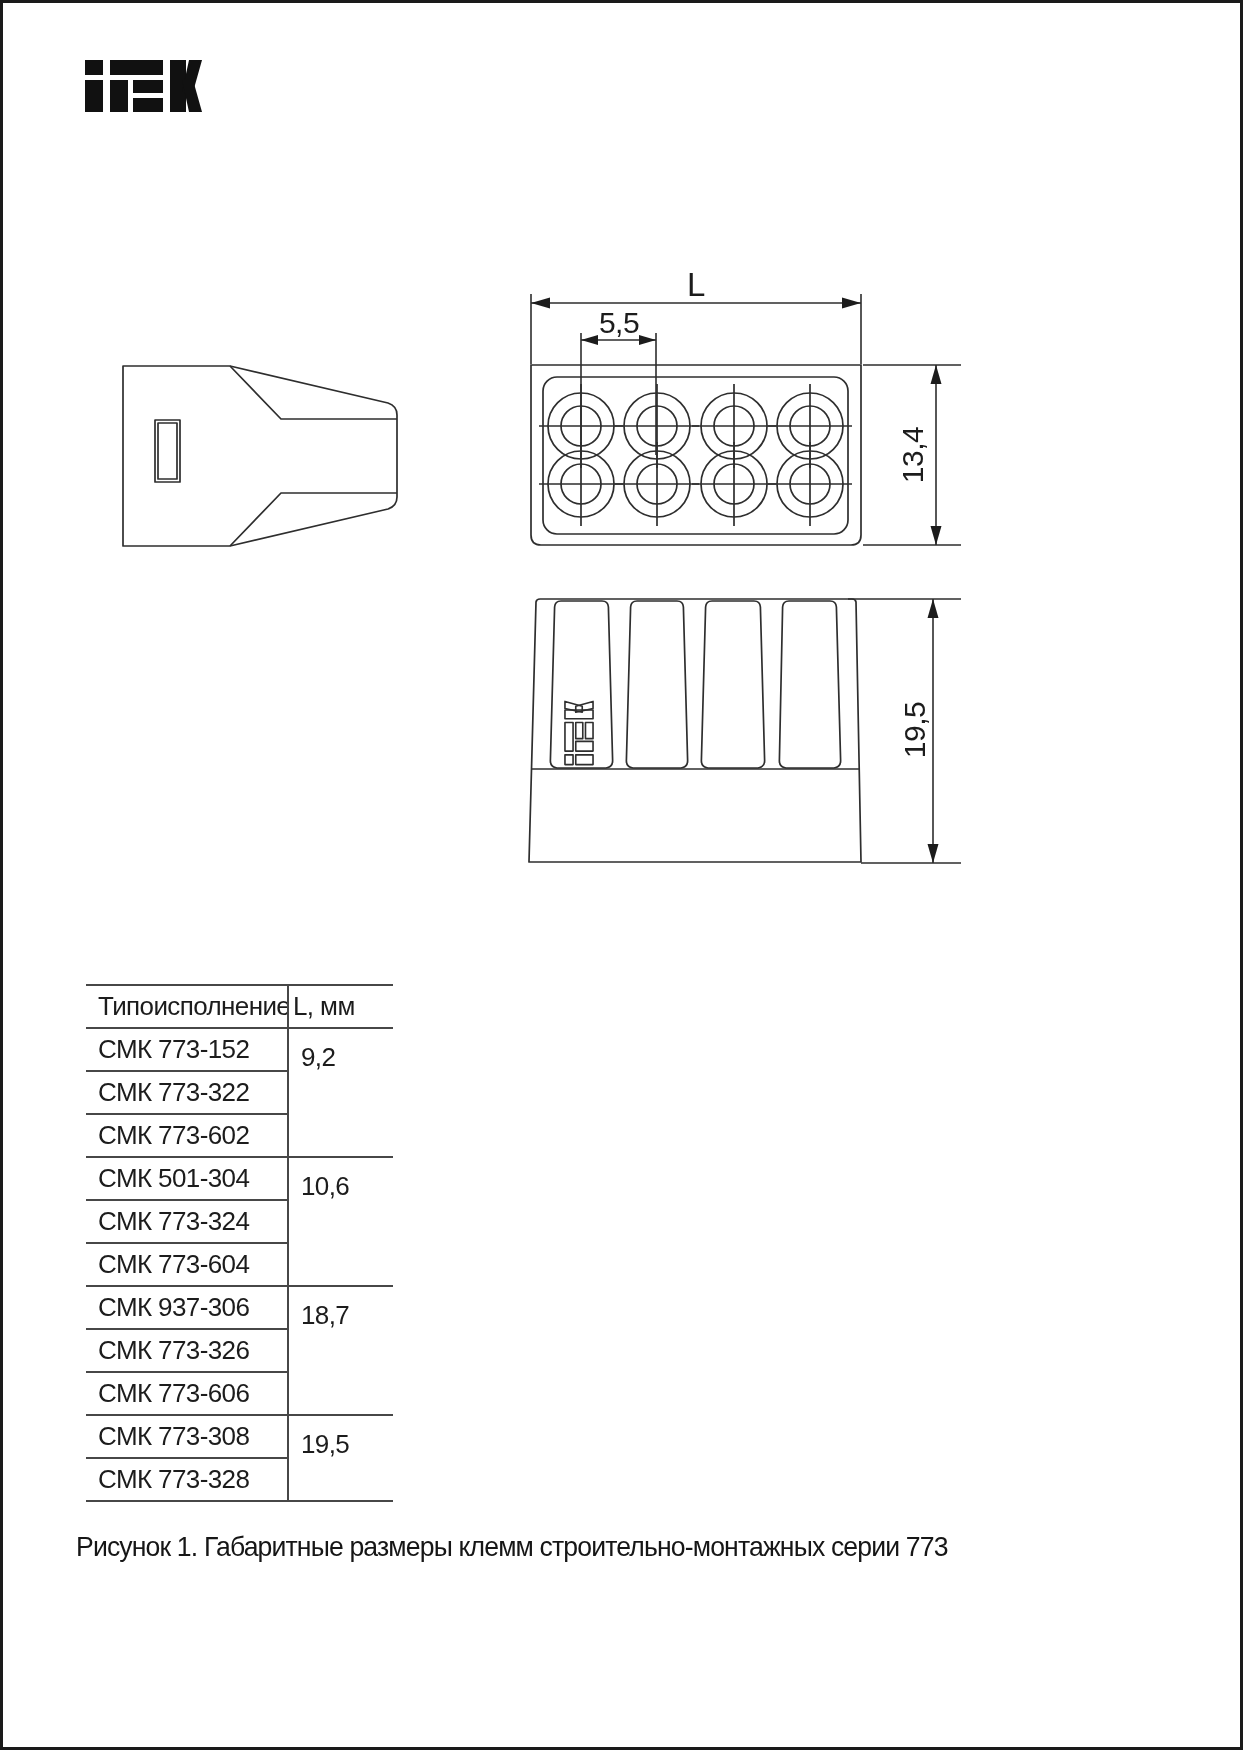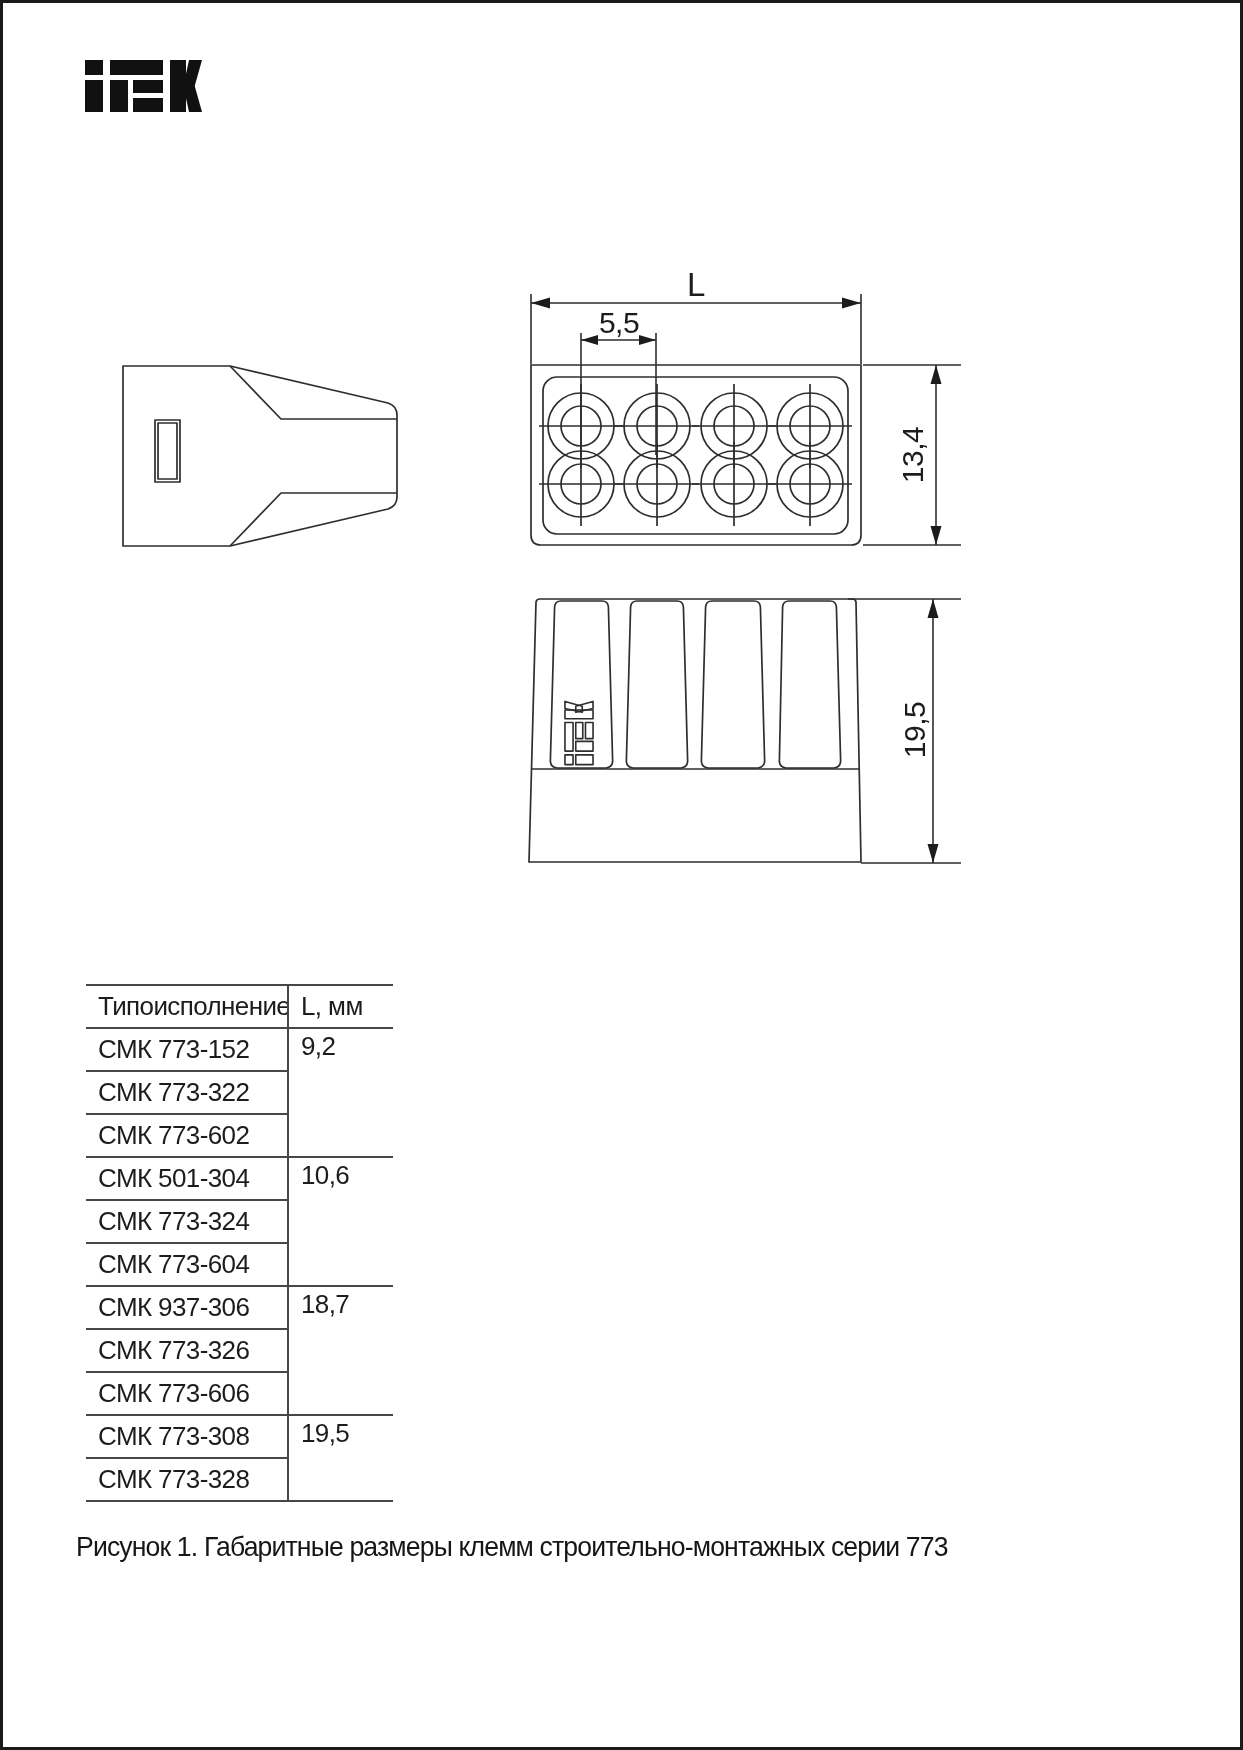--- a/index.html
+++ b/index.html
@@ -34,21 +34,21 @@
   table.spec th, table.spec td{
     font-weight:normal;
     text-align:left;
     padding:0 0 0 12px;
     height:41px;
     border-bottom:2px solid #474747;
     white-space:nowrap;
     overflow:hidden;
   }
   table.spec .c1{width:189px;border-right:2px solid #474747;}
-  table.spec .c2{width:118px;vertical-align:top;padding-top:2px;height:auto;}
+  table.spec .c2{width:118px;vertical-align:top;padding-top:13px;height:auto;}
   
   .caption{
     position:absolute;left:73px;top:1528px;
     font-size:28px;
     letter-spacing:-0.9px;
     transform:scaleX(0.95);
     transform-origin:left center;
     white-space:nowrap;
     color:#161616;
   }
@@ -172,21 +172,21 @@
       <polygon points="930,596 924.5,615 935.5,615" fill="#1c1c1c" stroke="none"></polygon>
       <polygon points="930,860 924.5,841 935.5,841" fill="#1c1c1c" stroke="none"></polygon>
       <text class="dimtext" x="922" y="727" font-size="30" text-anchor="middle" transform="rotate(-90 922 727)" stroke="none">19,5</text>
     </g>
   </svg>
 
   <table class="spec">
     <thead>
       <tr>
         <th class="c1">Типоисполнение</th>
-        <th class="c2h" style="padding-left:12px;">L, мм</th>
+        <th class="c2h" style="padding-left:4px;">L, мм</th>
       </tr>
     </thead>
     <tbody>
         <tr>
           <td class="c1">СМК 773-152</td>
           <td class="c2" rowspan="3">9,2</td>
         </tr>
         <tr>
           <td class="c1">СМК 773-322</td>
         </tr>

